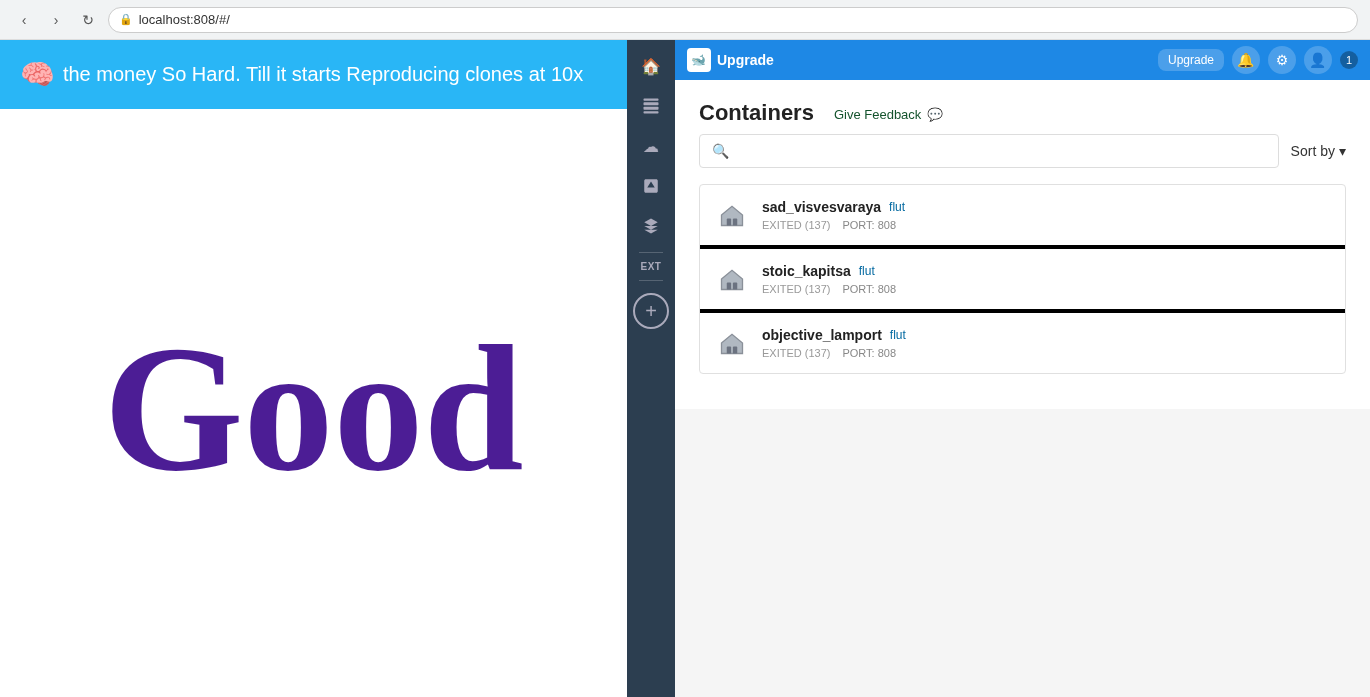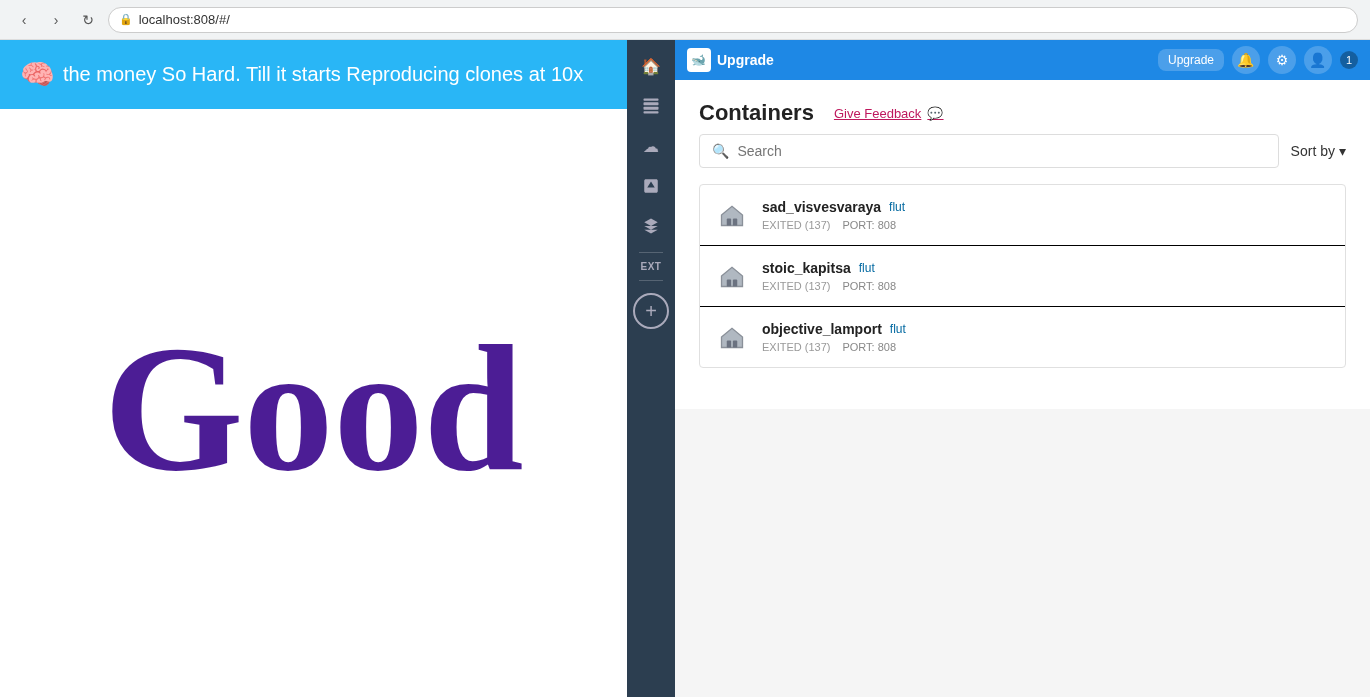--- a/index.html
+++ b/index.html
@@ -174,40 +174,39 @@
     
     .panel-content {
       flex: 1;
       background: white;
       overflow-y: auto;
       padding: 20px 24px;
     }
 
     .panel-header {
       display: flex;
-      align-items: center;
+      align-items: flex-end;
       gap: 12px;
       margin-bottom: 8px;
     }
     .panel-title {
       font-size: 22px;
       font-weight: 700;
       color: #222;
     }
     .give-feedback-btn {
       display: flex;
       align-items: center;
       gap: 6px;
       background: none;
       border: none;
-      color: #be185d;
+      color: #14532d;
       font-size: 13px;
       cursor: pointer;
       padding: 4px 8px;
-      text-decoration: underline;
     }
     .panel-desc {
       font-size: 13px;
       color: #555;
       margin-bottom: 20px;
       line-height: 1.5;
     }
     .panel-desc a {
       color: #1e88e5;
       text-decoration: none;
@@ -255,21 +254,21 @@
     .container-list {
       border: 1px solid #e0e0e0;
       border-radius: 4px;
       overflow: hidden;
       background: white;
     }
     .container-item {
       display: flex;
       align-items: center;
       padding: 14px 16px;
-      border-bottom: 1px solid #000000;
+      border-bottom: 4px solid #000000;
       gap: 14px;
       cursor: pointer;
     }
     .container-item:last-child { border-bottom: none; }
 
     .container-icon {
       width: 32px; height: 32px;
       flex-shrink: 0;
       display: flex; align-items: center; justify-content: center;
     }
@@ -382,21 +381,20 @@
         <button class="give-feedback-btn">
           <span>Give Feedback</span>
           <span>💬</span>
         </button>
       </div>
 
 
       <div class="search-sort-row">
         <div class="search-box">
           <span class="search-icon">🔍</span>
-          <input type="text" placeholder="Search" style="">
         </div>
         <button class="sort-btn">
           <span>Sort by</span>
           <span>▾</span>
         </button>
       </div>
 
       <div class="container-list">
 
         <div class="container-item">

